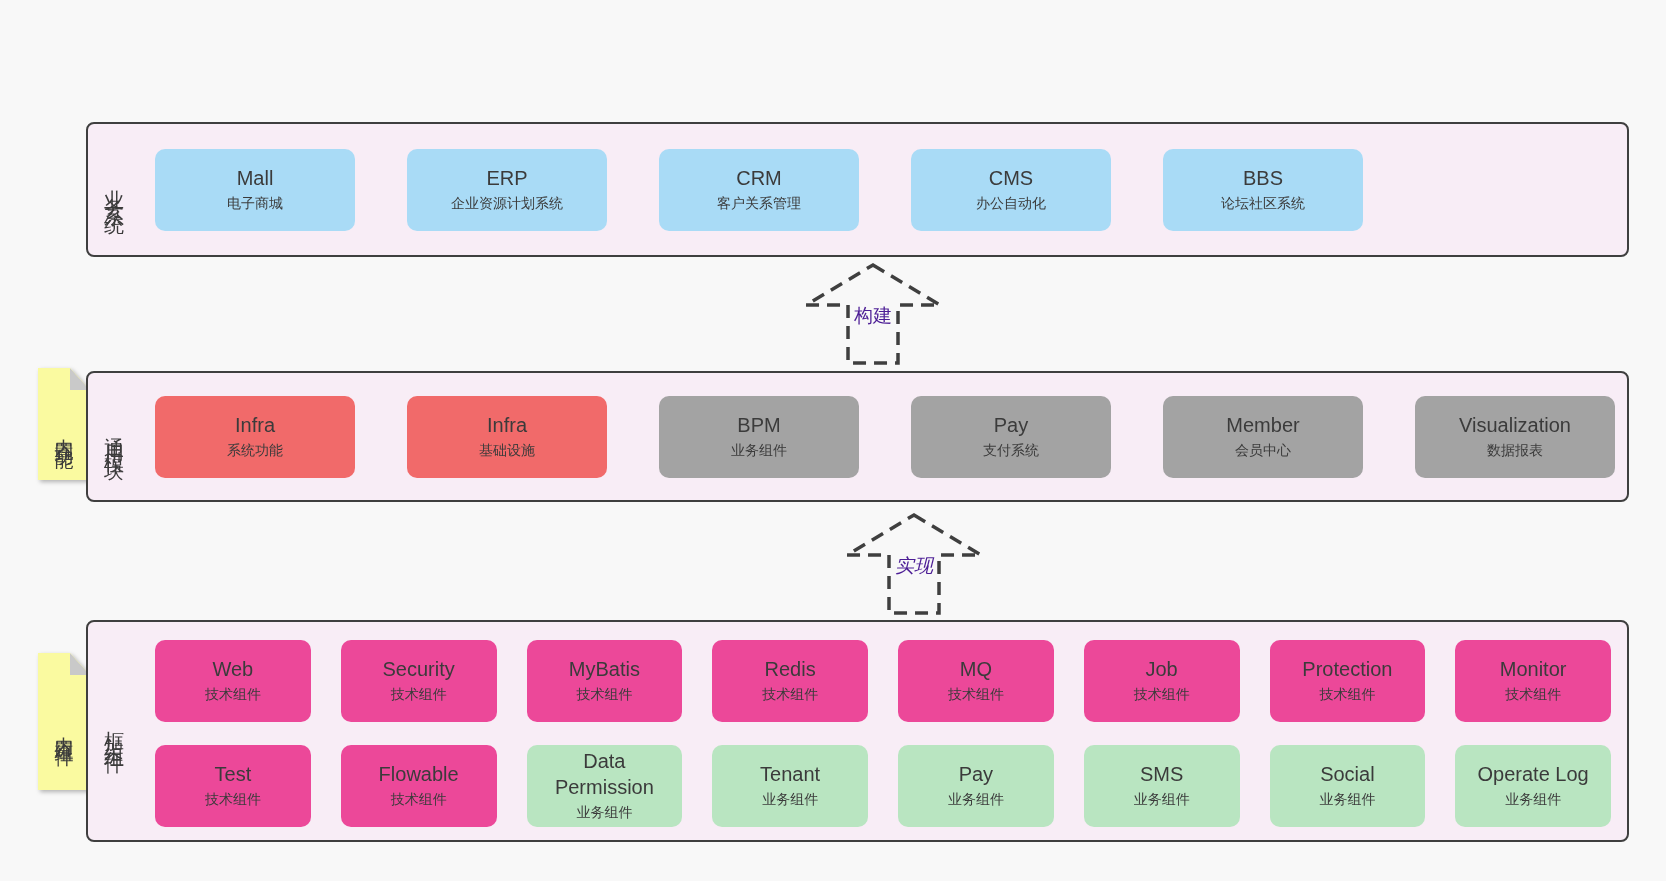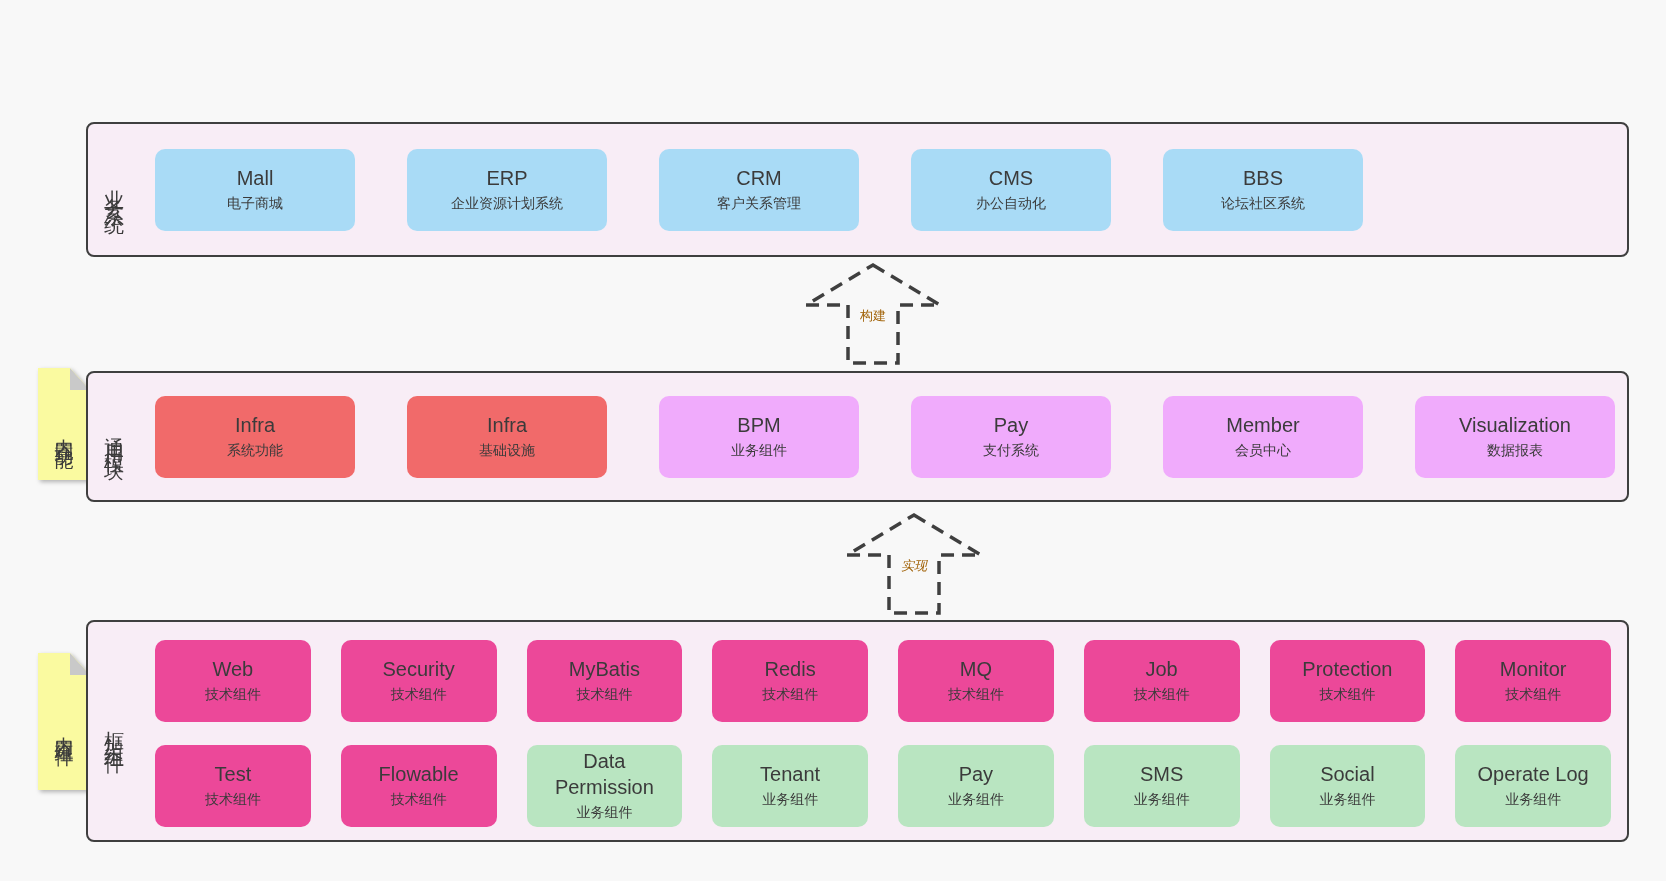--- a/index.html
+++ b/index.html
@@ -38,21 +38,21 @@
     border-radius:10px;
     display:flex;flex-direction:column;align-items:center;justify-content:center;
     text-align:center;box-sizing:border-box;padding:2px 6px;
   }
   .layer-content .box{width:200px;height:82px;flex:none;}
   .grid-content .box{height:82px;width:auto;}
   .box-name{font-size:20px;line-height:26px;white-space:pre-line;}
   .box-sub{font-size:14px;line-height:24px;}
   .v-blue{background:#a9dbf6;}
   .v-red{background:#f16a6a;}
-  .v-pink{background:#f0abfc;}
+  .v-pink{background:#a3a3a3;}
   .v-green{background:#ec4899;}
   .v-green-light{background:#b9e5c1;}
   
   .sticky-wrap{position:absolute;filter:drop-shadow(2px 2px 2px rgba(0,0,0,0.28));z-index:0;}
   .sticky{
     position:relative;width:52px;height:100%;background:#fafaa0;
     clip-path:polygon(0 0,32px 0,52px 22px,52px 100%,0 100%);
     display:flex;align-items:center;justify-content:center;
   }
   .sticky .fold{
@@ -66,21 +66,21 @@
   .sticky-modules{left:38px;top:368px;height:112px;}
   .sticky-components{left:38px;top:653px;height:137px;}
   .layer{z-index:1;}
   
   .arrow{position:absolute;width:140px;height:104px;z-index:2;}
   .arrow svg{display:block;width:100%;height:100%;}
   .arrow-build{left:803px;top:262px;}
   .arrow-implement{left:844px;top:512px;font-style:italic;}
   .arrow-label{
     position:absolute;left:50%;top:52%;transform:translate(-50%,-50%);
-    background:#f8f8f8;padding:0 3px;font-size:13px;color:#a16207;white-space:nowrap;
+    background:#f8f8f8;padding:0 3px;font-size:19px;color:#4c1d95;white-space:nowrap;
   }
 </style>
 </head>
 <body>
 
 <div class="layer layer-business">
   <div class="layer-label">业务系统</div>
   <div class="layer-content">
     <div class="box v-blue">
       <span class="box-name">Mall</span>

